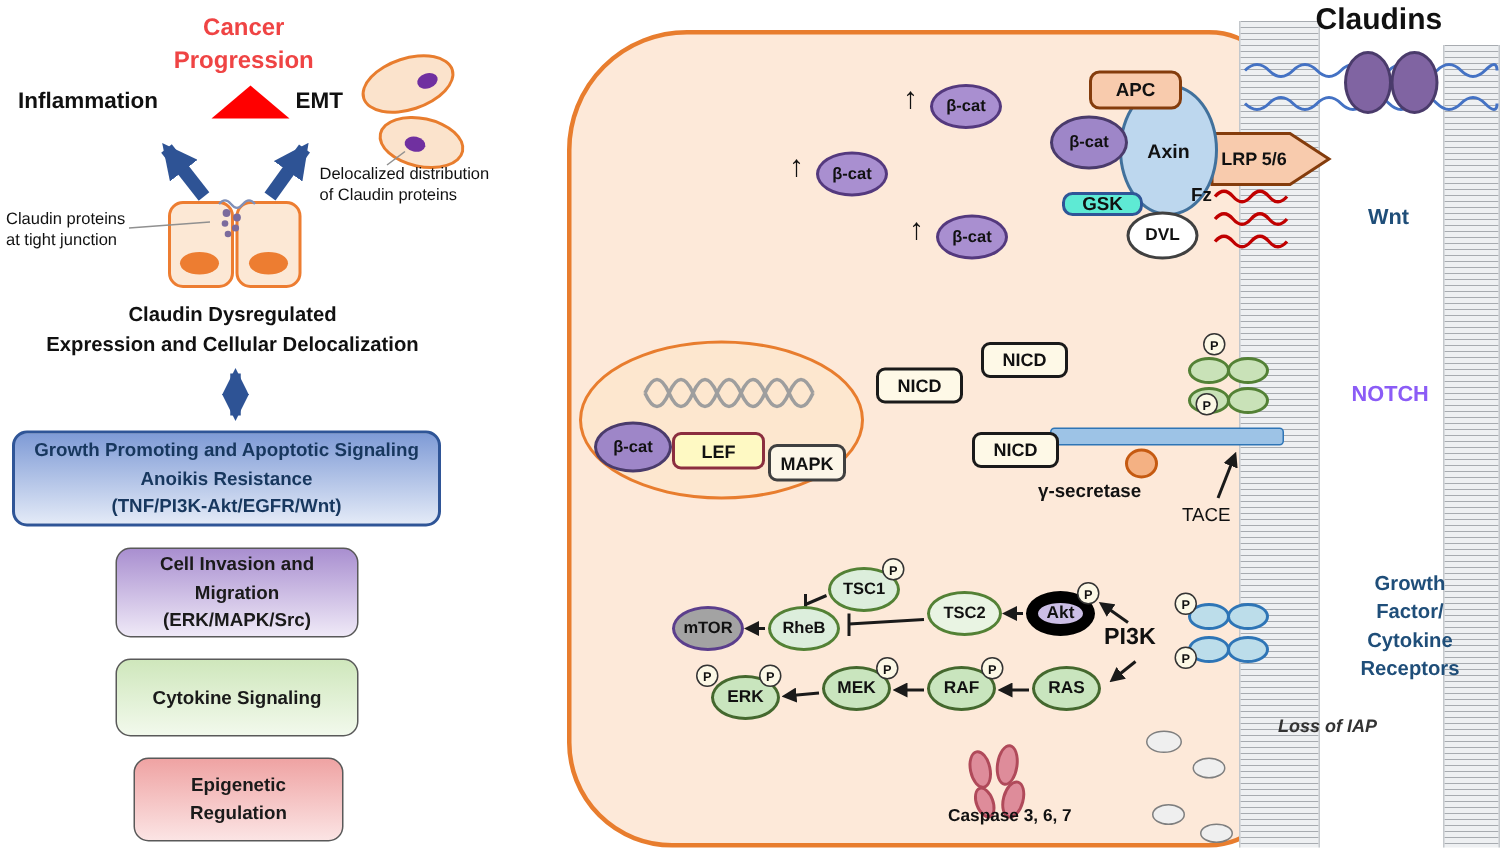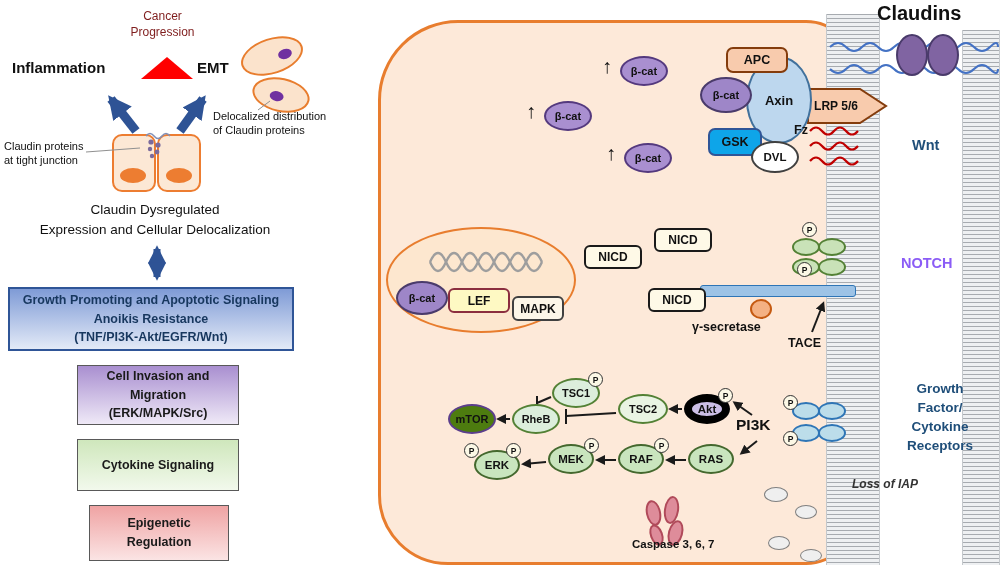--- a/index.html
+++ b/index.html
@@ -8,21 +8,21 @@
   .lbl{position:absolute;z-index:3}
   .ell{position:absolute;border-radius:50%;display:flex;align-items:center;justify-content:center;font-weight:bold;z-index:3;text-align:center}
   .rbox{position:absolute;display:flex;align-items:center;justify-content:center;font-weight:bold;z-index:3;text-align:center}
   .pb{position:absolute;width:15px;height:15px;border-radius:50%;background:#FCF8E6;border:1.6px solid #333;display:flex;align-items:center;justify-content:center;font-size:8.5px;font-weight:bold;z-index:4}
   .overlay{position:absolute;left:0;top:0;z-index:2;pointer-events:none}
   .membrane{position:absolute;z-index:1;background-color:#eef0f2;
     background-image:repeating-linear-gradient(to bottom,#a7abb0 0,#a7abb0 1px,transparent 1px,transparent 4px);
     border-left:1px solid #c4c8cc;border-right:1px solid #c4c8cc}
   .cellbody{position:absolute;left:378px;top:20px;width:478px;height:545px;background:#FDE9D9;border:3px solid #E87D2E;border-radius:80px 50px 50px 70px;z-index:0}
   .nucleus{position:absolute;left:386px;top:227px;width:190px;height:106px;background:#FDE7CF;border:2.5px solid #E87D2E;border-radius:50%;z-index:1}
-  .sidebox{position:absolute;z-index:3;border-radius:0;display:flex;flex-direction:column;align-items:center;justify-content:center;font-weight:bold;font-size:12.5px;line-height:1.5;text-align:center}
+  .sidebox{position:absolute;z-index:3;border-radius:10px;display:flex;flex-direction:column;align-items:center;justify-content:center;font-weight:bold;font-size:12.5px;line-height:1.5;text-align:center}
   .jcell{position:absolute;z-index:1;background:#FCE8D5;border:2.5px solid #ED7D31;border-radius:10px}
   .jnuc{position:absolute;background:#ED7D31;border-radius:50%;z-index:1}
   .blob{position:absolute;z-index:1;background:#FBE3CC;border:2px solid #E87D2E;border-radius:50%}
   .bnuc{position:absolute;background:#7030A0;border-radius:50%}
   .blueArrow{stroke:#2E5395;stroke-width:9}
   .blueArrow2{stroke:#2E5395;stroke-width:7}
   .wave{fill:none;stroke:#4472C4;stroke-width:2}
   .fzline{fill:none;stroke:#C00000;stroke-width:2.2}
   .dna{fill:none;stroke:#9e9e9e;stroke-width:2.4}
   .karr{stroke:#1a1a1a;stroke-width:2;fill:none}
@@ -98,35 +98,35 @@
     <line x1="757" y1="441" x2="742" y2="453" class="karr" marker-end="url(#mArrK)"></line>
 
     <g class="karr">
       <line x1="616" y1="413" x2="566" y2="416"></line>
       <line x1="566" y1="409" x2="566" y2="424"></line>
       <line x1="551" y1="397" x2="537" y2="403"></line>
       <line x1="537" y1="396" x2="537" y2="411"></line>
     </g>
   </svg>
 
-  <div class="lbl" style="left:100px;top:8px;width:125px;text-align:center;color:#7f1d1d;font-weight:normal;font-size:12px;line-height:1.35">
+  <div class="lbl" style="left:100px;top:8px;width:125px;text-align:center;color:#ef4444;font-weight:bold;font-size:16px;line-height:1.35">
     <span style="display:block">Cancer</span>
     <span style="display:block">Progression</span>
   </div>
   <div class="lbl" style="left:12px;top:59px;font-weight:bold;font-size:15px">Inflammation</div>
   <div class="lbl" style="left:197px;top:59px;font-weight:bold;font-size:15px">EMT</div>
   <div class="lbl" style="left:4px;top:140px;width:95px;font-size:11px;line-height:1.25">
     <span style="display:block">Claudin proteins</span>
     <span style="display:block">at tight junction</span>
   </div>
   <div class="lbl" style="left:213px;top:110px;width:145px;font-size:11px;line-height:1.25">
     <span style="display:block">Delocalized distribution</span>
     <span style="display:block">of Claudin proteins</span>
   </div>
-  <div class="lbl" style="left:5px;top:200px;width:300px;text-align:center;font-weight:normal;font-size:13.5px;line-height:1.45">
+  <div class="lbl" style="left:5px;top:200px;width:300px;text-align:center;font-weight:bold;font-size:13.5px;line-height:1.45">
     <span style="display:block">Claudin Dysregulated</span>
     <span style="display:block">Expression and Cellular Delocalization</span>
   </div>
 
   <div class="sidebox" style="left:8px;top:287px;width:286px;height:64px;background:linear-gradient(#7F9BD6,#E3EAF7);border:2px solid #2F5597;color:#17375E">
     <span>Growth Promoting and Apoptotic Signaling</span>
     <span>Anoikis Resistance</span>
     <span>(TNF/PI3K-Akt/EGFR/Wnt)</span>
   </div>
   <div class="sidebox" style="left:77px;top:365px;width:162px;height:60px;background:linear-gradient(#A98FD0,#EFE9F7);border:1.5px solid #595959;color:#1a1a1a">
@@ -149,52 +149,52 @@
   <div class="lbl" style="left:602px;top:55px;font-weight:900;font-size:20px">↑</div>
   <div class="ell" style="left:620px;top:56px;width:48px;height:30px;background:#A98FD0;border:2px solid #54397E;font-size:11px">β-cat</div>
   <div class="lbl" style="left:526px;top:100px;font-weight:900;font-size:20px">↑</div>
   <div class="ell" style="left:544px;top:101px;width:48px;height:30px;background:#A98FD0;border:2px solid #54397E;font-size:11px">β-cat</div>
   <div class="lbl" style="left:606px;top:142px;font-weight:900;font-size:20px">↑</div>
   <div class="ell" style="left:624px;top:143px;width:48px;height:30px;background:#A98FD0;border:2px solid #54397E;font-size:11px">β-cat</div>
 
   <div class="ell" style="left:746px;top:56px;width:66px;height:88px;background:#BDD7EE;border:2px solid #41719C;font-size:13px">Axin</div>
   <div class="rbox" style="left:726px;top:47px;width:62px;height:26px;background:#F8CBAD;border:2px solid #843C0C;border-radius:7px;font-size:12.5px">APC</div>
   <div class="ell" style="left:700px;top:77px;width:52px;height:36px;background:#9E86C8;border:2px solid #4A3B6B;font-size:11px">β-cat</div>
-  <div class="rbox" style="left:708px;top:128px;width:54px;height:28px;background:#0ea5e9;border:2px solid #2F5597;border-radius:7px;font-size:12.5px">GSK</div>
+  <div class="rbox" style="left:708px;top:128px;width:54px;height:16px;background:#5eead4;border:2px solid #2F5597;border-radius:7px;font-size:12.5px">GSK</div>
   <div class="ell" style="left:751px;top:141px;width:48px;height:32px;background:#ffffff;border:2px solid #404040;font-size:11.5px">DVL</div>
   <div class="lbl" style="left:810px;top:99px;width:52px;text-align:center;font-weight:bold;font-size:12px">LRP 5/6</div>
   <div class="lbl" style="left:794px;top:123px;font-weight:bold;font-size:12.5px">Fz</div>
   <div class="lbl" style="left:912px;top:137px;font-weight:bold;font-size:14.5px;color:#1F4E79">Wnt</div>
 
   <div class="rbox" style="left:654px;top:228px;width:58px;height:24px;background:#FEF9E7;border:2px solid #1a1a1a;border-radius:6px;font-size:12px">NICD</div>
   <div class="rbox" style="left:584px;top:245px;width:58px;height:24px;background:#FEF9E7;border:2px solid #1a1a1a;border-radius:6px;font-size:12px">NICD</div>
   <div class="rbox" style="left:700px;top:285px;width:156px;height:12px;background:#9DC3E6;border:1.5px solid #2E75B6;border-radius:3px;z-index:2"></div>
   <div class="rbox" style="left:648px;top:288px;width:58px;height:24px;background:#FEF9E7;border:2px solid #1a1a1a;border-radius:6px;font-size:12px">NICD</div>
   <div class="ell" style="left:750px;top:299px;width:22px;height:20px;background:#F4B183;border:2px solid #C55A11;z-index:2"></div>
   <div class="lbl" style="left:692px;top:320px;font-weight:bold;font-size:12.5px">γ-secretase</div>
-  <div class="lbl" style="left:788px;top:336px;font-weight:700;font-size:12.5px">TACE</div>
+  <div class="lbl" style="left:788px;top:336px;font-weight:400;font-size:12.5px">TACE</div>
   <div class="lbl" style="left:901px;top:255px;font-weight:bold;font-size:14.5px;color:#8b5cf6">NOTCH</div>
   <div class="ell" style="left:792px;top:238px;width:28px;height:18px;background:#C9E2B8;border:2px solid #538135"></div>
   <div class="ell" style="left:818px;top:238px;width:28px;height:18px;background:#C9E2B8;border:2px solid #538135"></div>
   <div class="ell" style="left:792px;top:258px;width:28px;height:18px;background:#C9E2B8;border:2px solid #538135"></div>
   <div class="ell" style="left:818px;top:258px;width:28px;height:18px;background:#C9E2B8;border:2px solid #538135"></div>
   <div class="pb" style="left:802px;top:222px">P</div>
   <div class="pb" style="left:797px;top:262px">P</div>
 
   <div class="rbox" style="left:448px;top:288px;width:62px;height:25px;background:#fef9c3;border:2px solid #8B2E3F;border-radius:6px;font-size:12px">LEF</div>
   <div class="rbox" style="left:512px;top:296px;width:52px;height:25px;background:#FCF6E8;border:2px solid #404040;border-radius:6px;font-size:12px">MAPK</div>
   <div class="ell" style="left:396px;top:281px;width:52px;height:34px;background:#9E86C8;border:2px solid #4A3B6B;font-size:11px;z-index:4">β-cat</div>
 
   <div class="ell" style="left:552px;top:378px;width:48px;height:30px;background:#DCEEDC;border:2px solid #538135;font-size:11px">TSC1</div>
   <div class="pb" style="left:588px;top:372px">P</div>
   <div class="ell" style="left:618px;top:394px;width:50px;height:30px;background:#E9F4E3;border:2px solid #538135;font-size:11px">TSC2</div>
   <div class="ell" style="left:684px;top:394px;width:46px;height:30px;background:#CBBEE6;border:8px solid #000000;font-size:11.5px">Akt</div>
   <div class="pb" style="left:718px;top:388px">P</div>
   <div class="lbl" style="left:736px;top:416px;font-weight:bold;font-size:15.5px">PI3K</div>
-  <div class="ell" style="left:448px;top:404px;width:48px;height:30px;background:#4d7c0f;border:2px solid #5B3E8C;font-size:11px">mTOR</div>
+  <div class="ell" style="left:448px;top:404px;width:48px;height:30px;background:#a3a3a3;border:2px solid #5B3E8C;font-size:11px">mTOR</div>
   <div class="ell" style="left:512px;top:404px;width:48px;height:30px;background:#DCEEDC;border:2px solid #538135;font-size:11px">RheB</div>
   <div class="ell" style="left:474px;top:450px;width:46px;height:30px;background:#C9E5BE;border:2px solid #44682E;font-size:11.5px">ERK</div>
   <div class="pb" style="left:464px;top:443px">P</div>
   <div class="pb" style="left:506px;top:443px">P</div>
   <div class="ell" style="left:548px;top:444px;width:46px;height:30px;background:#C9E5BE;border:2px solid #44682E;font-size:11.5px">MEK</div>
   <div class="pb" style="left:584px;top:438px">P</div>
   <div class="ell" style="left:618px;top:444px;width:46px;height:30px;background:#C9E5BE;border:2px solid #44682E;font-size:11.5px">RAF</div>
   <div class="pb" style="left:654px;top:438px">P</div>
   <div class="ell" style="left:688px;top:444px;width:46px;height:30px;background:#C9E5BE;border:2px solid #44682E;font-size:11.5px">RAS</div>
 

